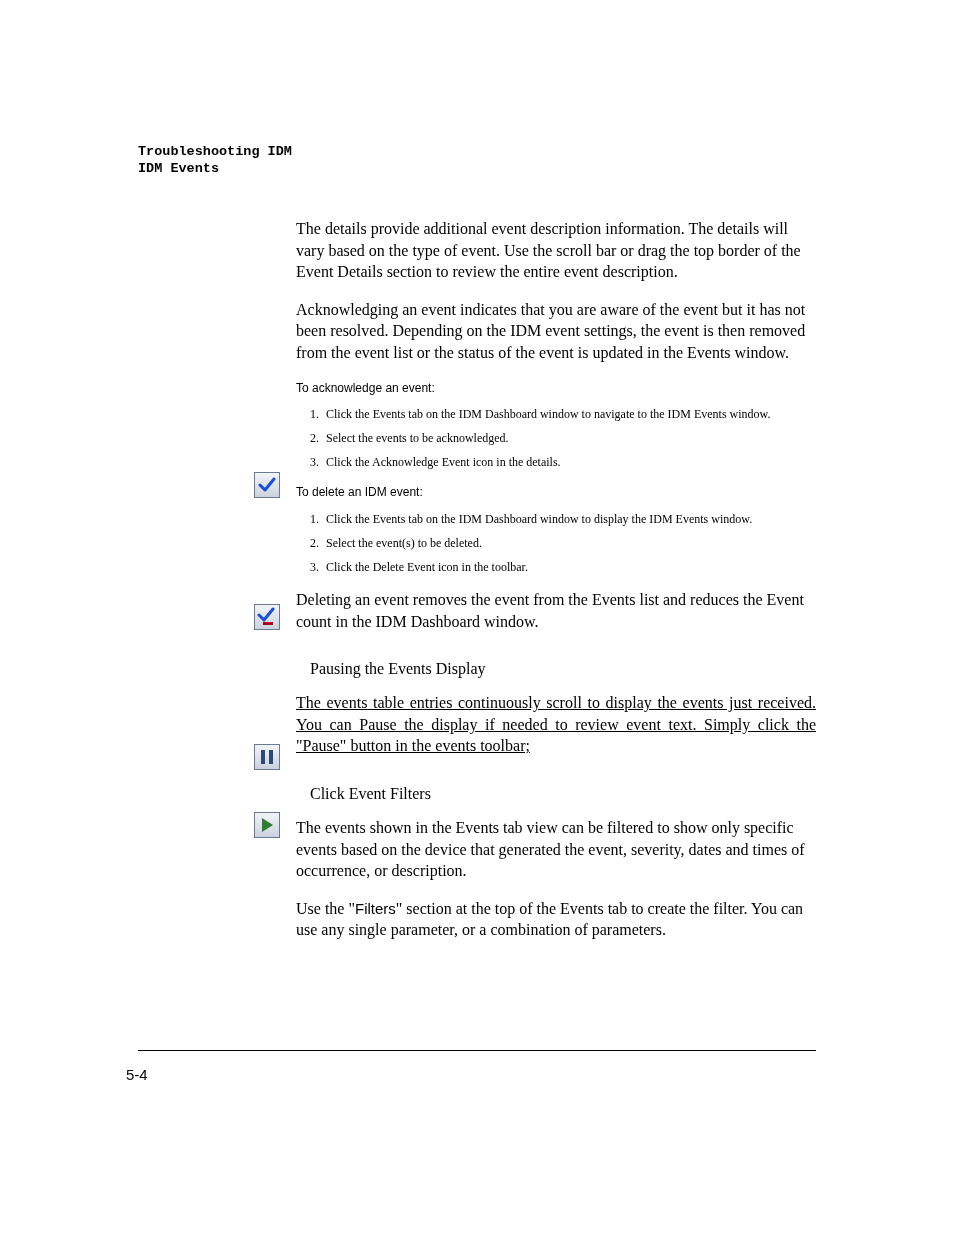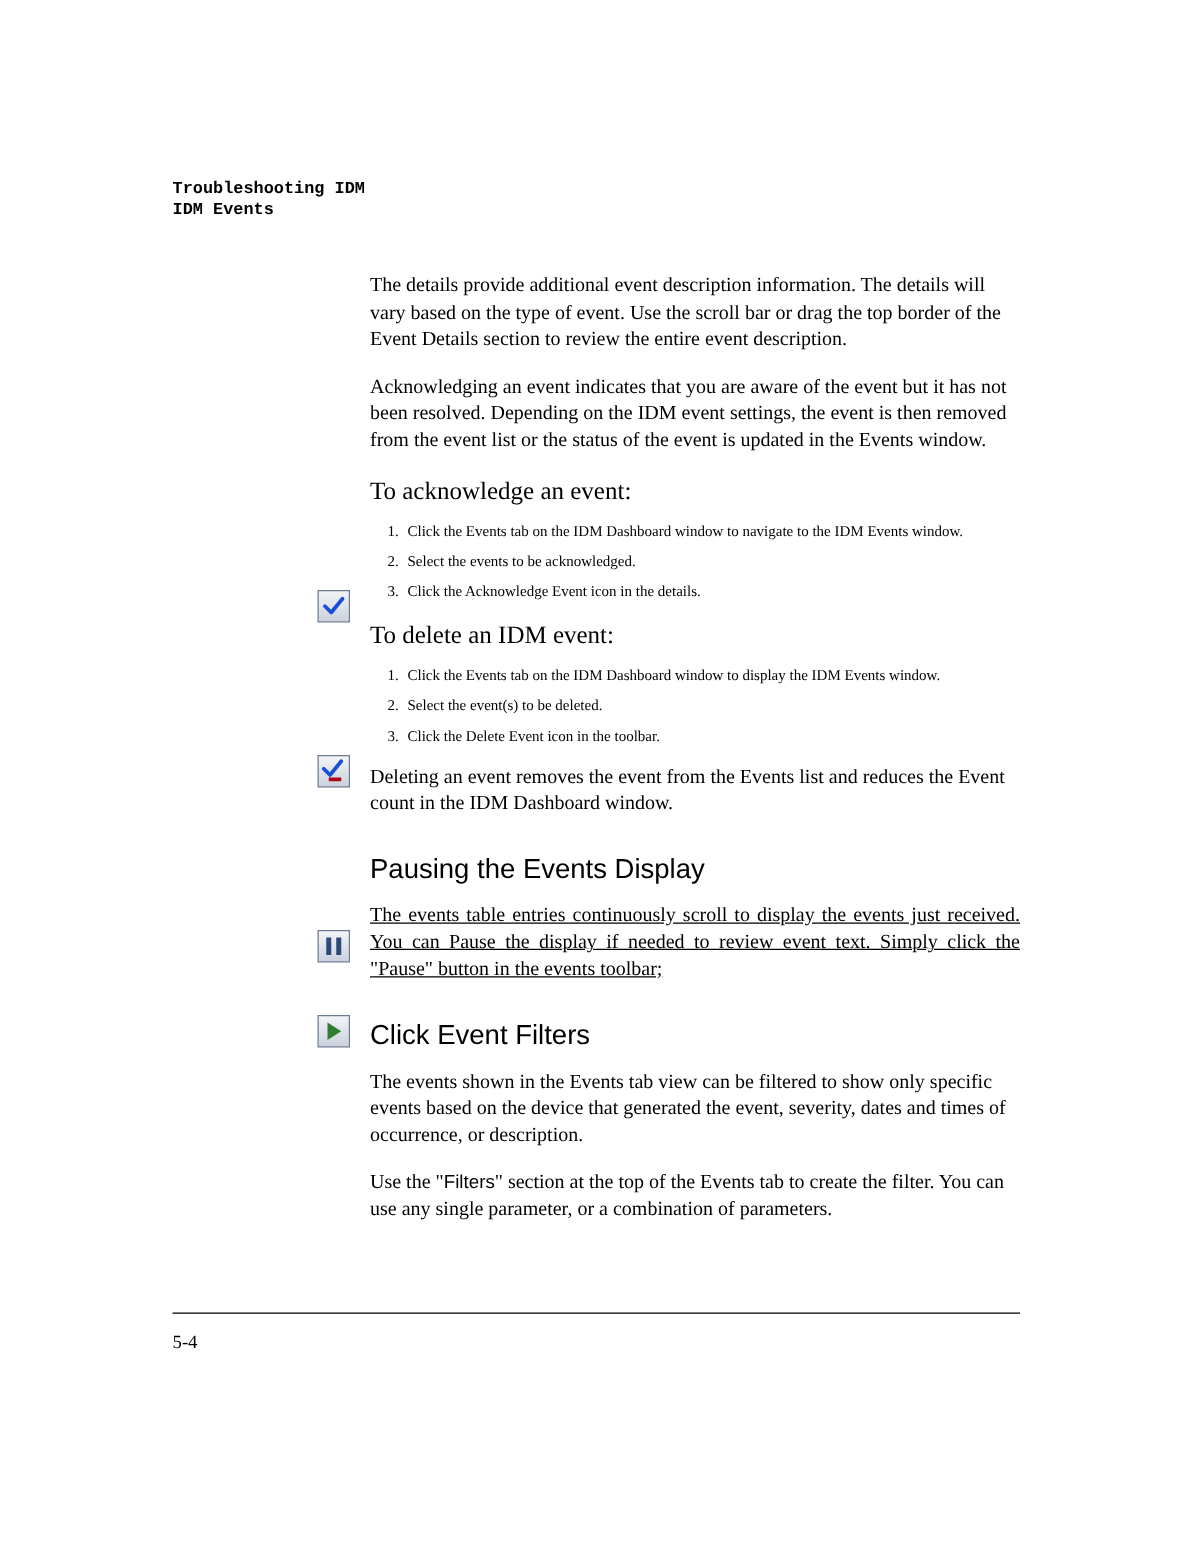--- a/index.html
+++ b/index.html
@@ -33,41 +33,41 @@
     left: 246px;
     width: 565px;
   }
   .para {
     font-size: 16px;
     line-height: 1.35;
     margin: 0 0 16px 0;
     font-family: "Century Schoolbook", "New Century Schoolbook", Georgia, serif;
   }
   .para-tight {
-    font-size: 20px;
+    font-size: 12px;
     line-height: 1.35;
     margin: 0 0 10px 0;
-    font-family: Liberation Serif, serif;
+    font-family: Liberation Sans, sans-serif;
   }
   ol.steps {
     margin: 0 0 14px 0;
     padding: 0 0 0 26px;
     font-size: 12px;
     line-height: 1.35;
     font-family: "Century Schoolbook", "New Century Schoolbook", Georgia, serif;
   }
   ol.steps > li {
     padding-left: 4px;
     margin-bottom: 8px;
   }
   .h2 {
-    font-family: Liberation Sans, sans-serif;
-    font-size: 22px;
+    font-family: Liberation Serif, serif;
+    font-size: 16px;
     font-weight: normal;
-    margin: 28px 0 14px 0;
+    margin: 28px 0 14px 14px;
   }
   .icon-slot {
     position: absolute;
     width: 26px;
     height: 26px;
   }
   .icon-box {
     width: 26px;
     height: 26px;
     border: 1px solid #6b7a90;
@@ -81,23 +81,23 @@
   }
   .footer-rule {
     position: absolute;
     left: 138px;
     right: 138px;
     top: 1050px;
     border-top: 1.5px solid #000;
   }
   .page-num {
     position: absolute;
-    left: 138px;
+    left: 126px;
     top: 1066px;
-    font-family: Liberation Serif, serif;
+    font-family: Liberation Sans, sans-serif;
     font-size: 15px;
     text-align: center;
   }
   .sans-inline {
     font-family: Arial, Helvetica, sans-serif;
     font-size: 15px;
   }
 </style>
 </head>
 <body>

